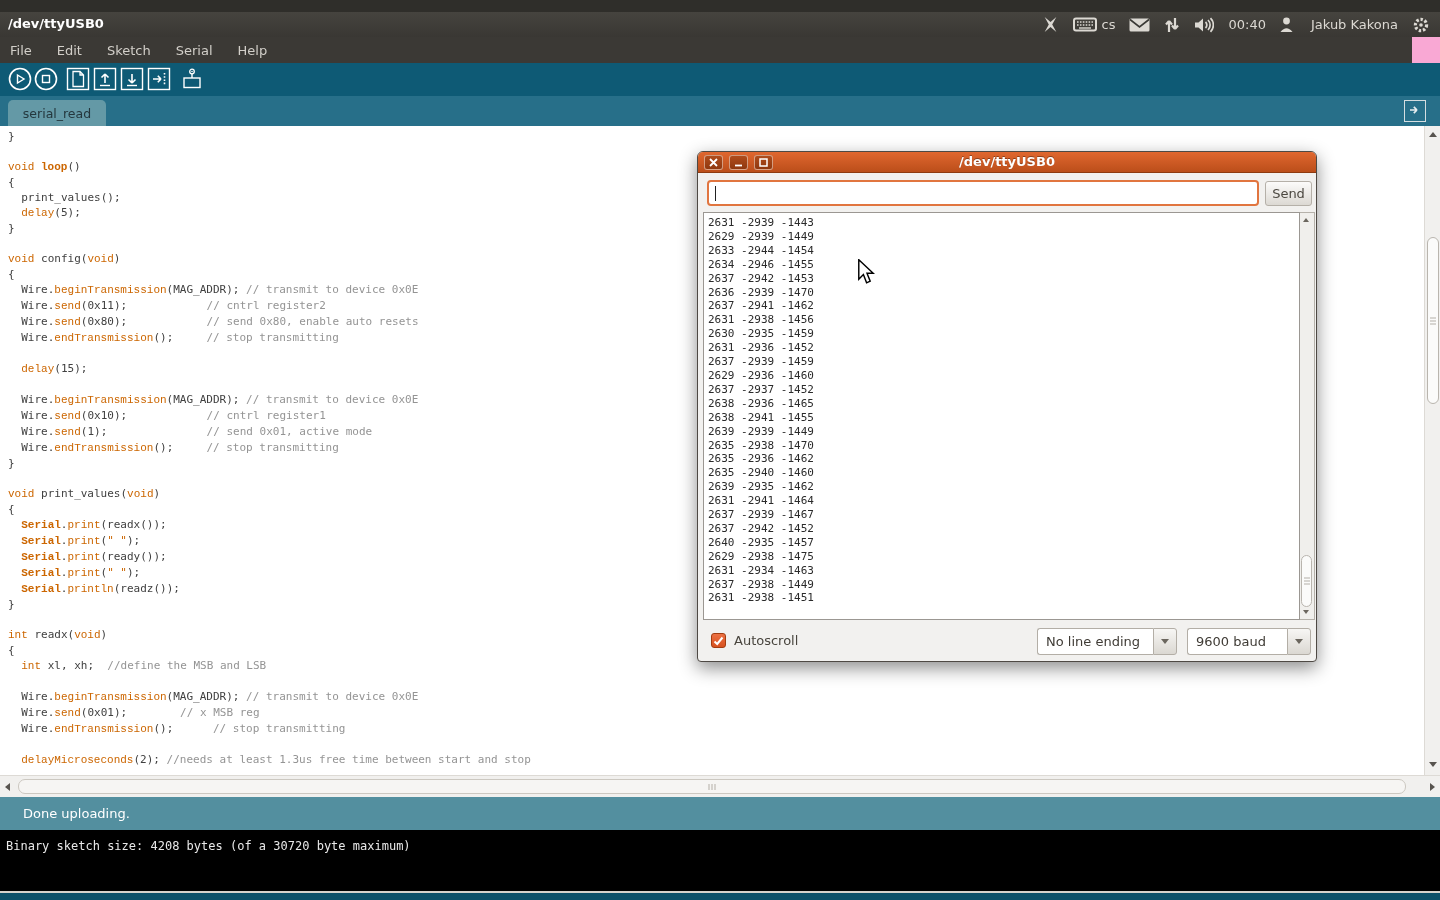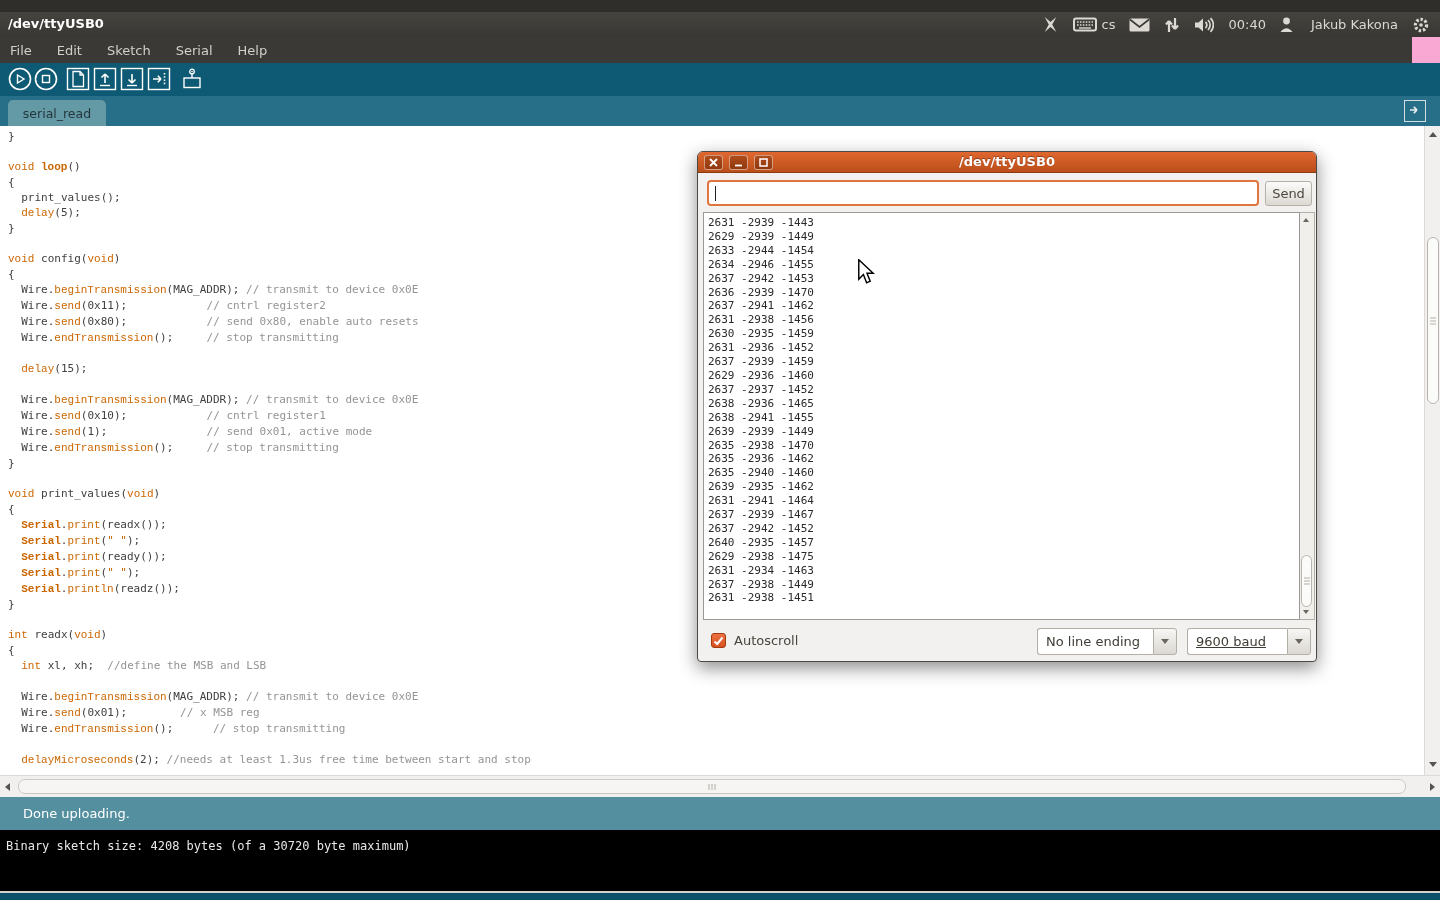--- a/index.html
+++ b/index.html
@@ -315,21 +315,21 @@
       </div>
       <span class="sm-checklabel">Autoscroll</span>
 
       <div class="dropdown" style="left:339px; width:140px;">
         <div class="dd-value" style="width:116px;">No line ending</div>
         <div class="dd-btn">
             <span class="dd-arrow"></span>
           </div>
       </div>
       <div class="dropdown" style="left:489px; width:124px;">
-        <div class="dd-value" style="width:100px;text-decoration:underline;">9600 baud</div>
+        <div class="dd-value" style="width:100px;">9600 baud</div>
         <div class="dd-btn">
             <span class="dd-arrow"></span>
           </div>
       </div>
     </div>
   </div>
 
   <span class="abs cursor-svg"><svg width="18" height="26" viewBox="0 0 12 18">
         <path d="M1,0.5 L1,14 L4.2,10.8 L6.4,16.5 L8.9,15.4 L6.7,9.9 L11,9.9 Z" fill="#fff" stroke="#000" stroke-width="1"></path>
       </svg></span>

